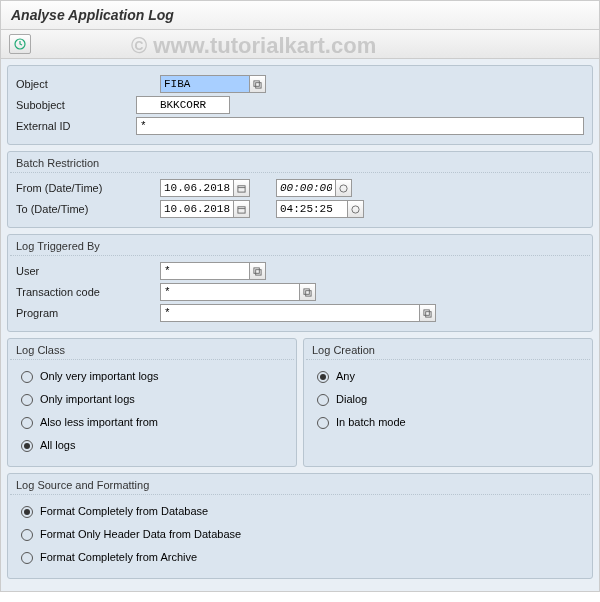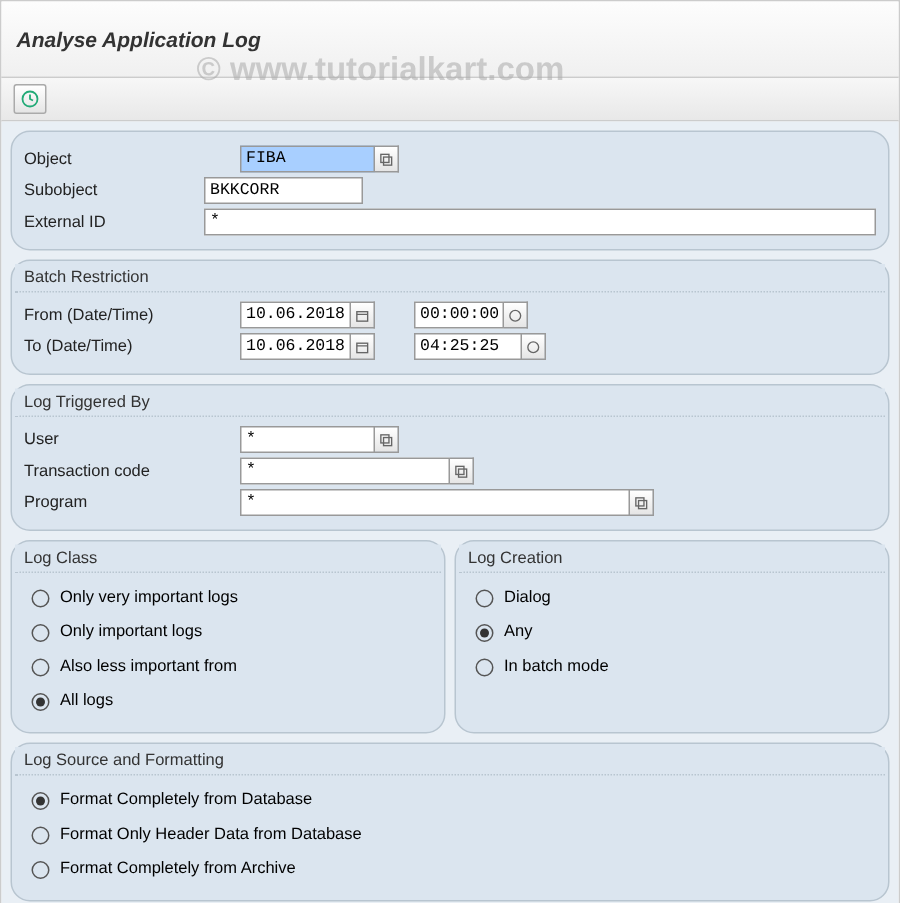--- a/index.html
+++ b/index.html
@@ -1,24 +1,24 @@
 <!DOCTYPE html>
 <html><head>
   <meta charset="utf-8">
   <style>
     * { box-sizing: border-box; font-family: Arial, sans-serif; font-size: 11px; }
     body { margin: 0; padding: 0; background: #fff; width: 600px; }
     .app { border: 1px solid #ccc; background: #fff; }
-    .titlebar { background: linear-gradient(#fdfdfd,#f0f0f0); border-bottom: 1px solid #ccc; padding: 17px 10px; }
+    .titlebar { background: linear-gradient(#fdfdfd,#f0f0f0); border-bottom: 1px solid #ccc; padding: 6px 10px; }
     .titlebar h1 { margin: 0; font-size: 14px; font-style: italic; font-weight: bold; color: #333; }
     .toolbar { background: linear-gradient(#f7f7f7,#e8e8e8); border-bottom: 1px solid #ccc; padding: 4px 8px; }
     .tool-btn { width: 22px; height: 20px; background: linear-gradient(#fff,#e5e5e5); border: 1px solid #aaa; border-radius: 2px; display: inline-flex; align-items:center; justify-content:center; cursor:pointer; }
     .tool-btn svg { width: 12px; height: 12px; }
     .content { background: #e9eff5; padding: 6px; }
-    .panel { background: #dbe5ef; border: 1px solid #b8c5d0; border-radius: 13px; margin-bottom: 6px; padding: 6px 8px; }
+    .panel { background: #dbe5ef; border: 1px solid #b8c5d0; border-radius: 3px; margin-bottom: 6px; padding: 6px 8px; }
     .panel-title { background: #dbe5ef; font-size: 11px; color: #333; margin: -4px -6px 6px -6px; padding: 3px 6px; border-bottom: 1px dotted #b8c5d0; }
     .row { display: flex; align-items: center; margin: 3px 0; }
     .label { width: 120px; color: #222; }
     .row-2col { display: flex; gap: 6px; }
     .col-half { flex: 1; min-width: 0;}
     .fld { background: #fff; border: 1px solid #999; height: 18px; padding: 0 3px; font-family: 'Courier New', monospace; font-size: 11px; }
     .fld-sel { background: #a8cfff; }
     .picker { width: 16px; height: 18px; border: 1px solid #999; border-left: none; background: linear-gradient(#fff,#e5e5e5); display:inline-flex; align-items:center; justify-content:center; cursor:pointer;}
     .picker svg { width: 9px; height: 9px; }
     .radio-row { display:flex; align-items:center; margin: 8px 0; gap: 4px; }
@@ -55,21 +55,21 @@
           <span class="picker">
             <svg viewBox="0 0 10 10">
                 <rect x="1" y="1" width="6" height="6" fill="none" stroke="#666"></rect>
                 <rect x="3" y="3" width="6" height="6" fill="none" stroke="#666"></rect>
               </svg>
           </span>
         </span>
       </div>
       <div class="row">
         <span class="label">Subobject</span>
-        <input class="fld" style="width: 106px;" value="BKKCORR">
+        <input class="fld" style="width: 94px; text-align: center;" value="BKKCORR">
       </div>
       <div class="row">
         <span class="label">External ID</span>
         <input class="fld" style="flex: 1 1 0%;" value="*">
       </div>
     </div>
 
     <div class="panel">
       <div class="panel-title">Batch Restriction</div>
       <div class="row">
@@ -77,21 +77,21 @@
         <span class="flex-input">
           <input class="fld" style="width: 74px;" value="10.06.2018">
           <span class="picker">
               <svg viewBox="0 0 10 10">
                 <rect x="1" y="2" width="8" height="7" fill="none" stroke="#666"></rect>
                 <line x1="1" y1="4" x2="9" y2="4" stroke="#666"></line>
               </svg>
             </span>
         </span>
         <span class="flex-input" style="margin-left:2px;">
-          <input class="fld" style="width: 60px;" value="00:00:00">
+          <input class="fld" style="width: 60px; font-style: italic;" value="00:00:00">
           <span class="picker">
               <svg viewBox="0 0 10 10">
                 <circle cx="5" cy="5" r="4" fill="none" stroke="#666"></circle>
               </svg>
             </span>
         </span>
       </div>
       <div class="row">
         <span class="label">To (Date/Time)</span>
         <span class="flex-input">
@@ -170,26 +170,26 @@
             <span>Also less important from</span>
           </label>
         <label class="radio-row">
             <input type="radio" name="lc" class="radio" checked="" style="">
             <span>All logs</span>
           </label>
       </div>
       <div class="panel col-half">
         <div class="panel-title">Log Creation</div>
         <label class="radio-row">
+            <input type="radio" name="lcr" class="radio" checked="" style="">
+            <span>Any</span>
+          </label>
+        <label class="radio-row">
             <input type="radio" name="lcr" class="radio" style="">
             <span>Dialog</span>
-          </label>
-        <label class="radio-row">
-            <input type="radio" name="lcr" class="radio" checked="" style="">
-            <span>Any</span>
           </label>
         <label class="radio-row">
             <input type="radio" name="lcr" class="radio" style="">
             <span>In batch mode</span>
           </label>
       </div>
     </div>
 
     <div class="panel">
       <div class="panel-title">Log Source and Formatting</div>

